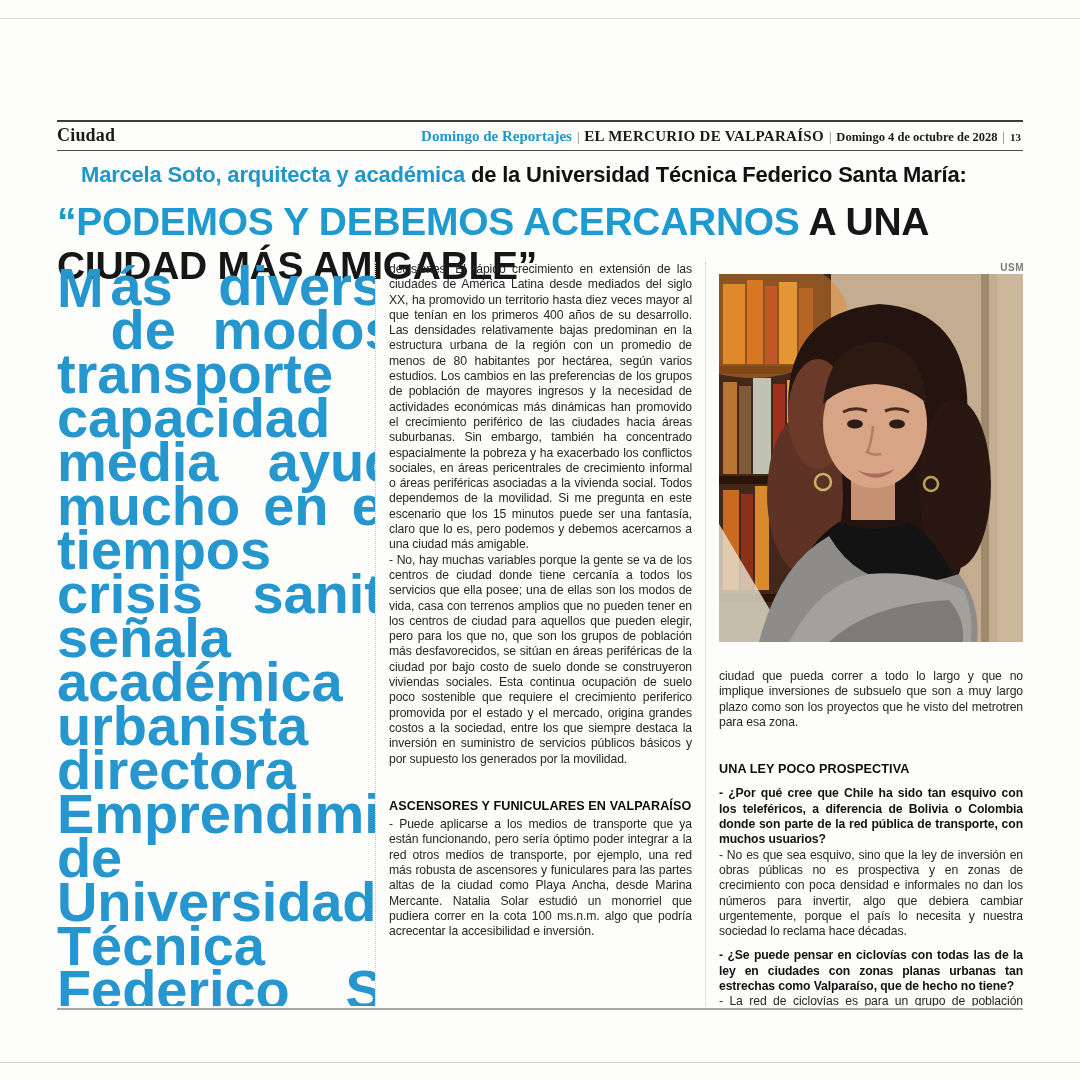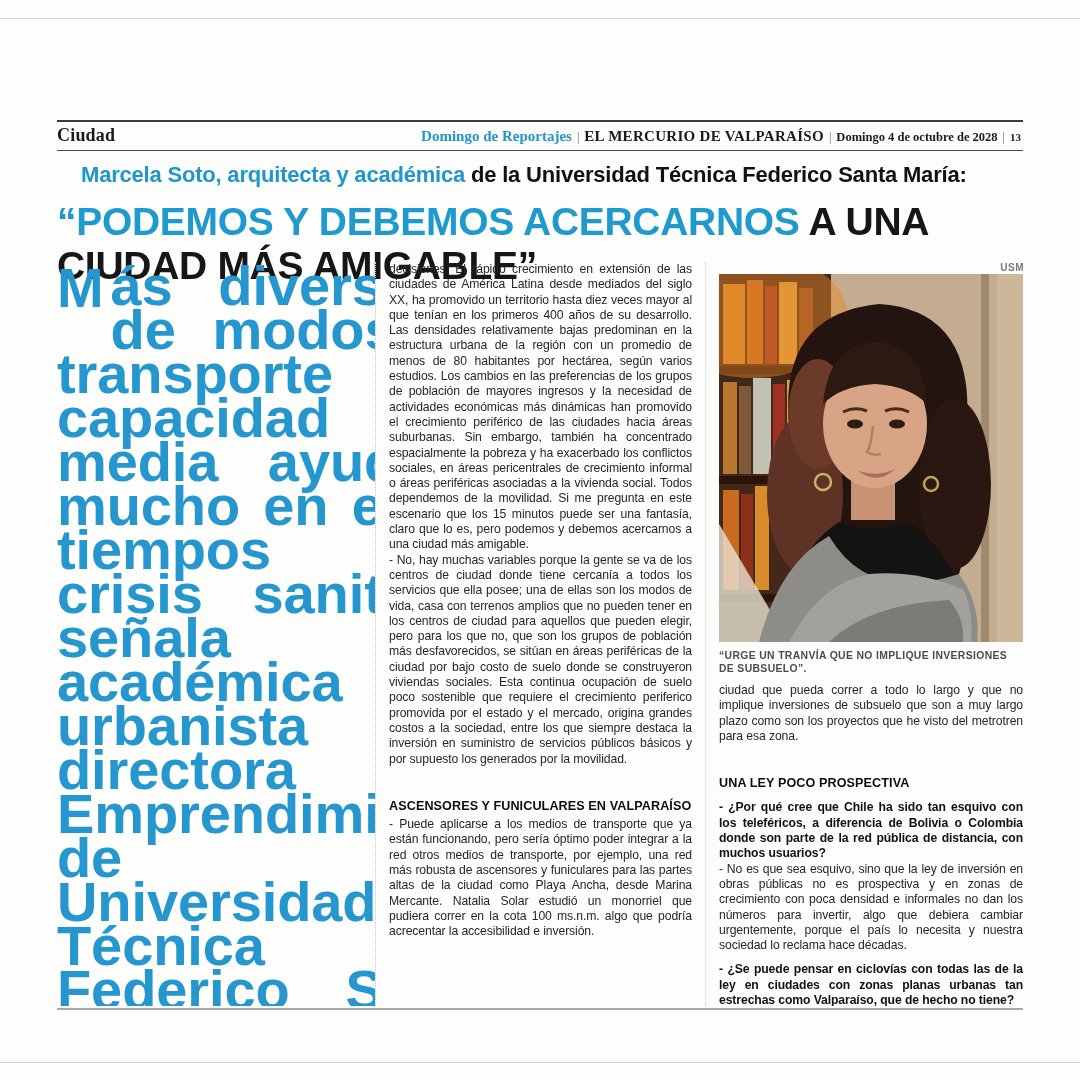--- a/index.html
+++ b/index.html
@@ -40,21 +40,21 @@
   .col-2 { width: 330px; padding: 0 13px; border-left: 1px dotted #c6c6c2; }
   .col-3 { width: 318px; padding-left: 13px; border-left: 1px dotted #c6c6c2; }
 
   .blk { font-size: 12.2px; line-height: 15.3px; text-align: justify; color: #262626; letter-spacing: -0.1px; }
   .blk.body_indent { text-indent: 14px; }
   .blk.question { font-weight: bold; color: #111; margin-top: 9px; }
   .blk.subhead { font-weight: bold; color: #0d0d0d; margin-top: 32px; margin-bottom: 3px; font-size: 12.6px; letter-spacing: 0.1px; }
   .dropcap { float: left; color: #2596ce; font-weight: bold; font-size: 56px; line-height: 44px; padding: 2px 7px 0 0; }
 
   
-  .photo-figure { width: 305px; margin-bottom: 8px; }
+  .photo-figure { width: 305px; margin-bottom: 27px; }
   .photo-credit { text-align: right; font-size: 10px; font-weight: bold; color: #7a7a7a; letter-spacing: 0.5px; padding-bottom: 1px; }
   .portrait { width: 305px; height: 368px; display: block; background: #c2ab8e; }
   .photo-caption { margin-top: 7px; font-size: 10.4px; font-weight: bold; color: #4c4c4c; letter-spacing: 0.35px; line-height: 13px; }
 
   .bottom-rule { position: absolute; left: 57px; top: 1008px; width: 966px; height: 2px; background: #a8a8a5; }
 </style>
 </head>
 <body>
 
 <div class="page">
@@ -136,26 +136,25 @@
 
           <circle cx="104" cy="208" r="8" fill="none" stroke="#c9b26a" stroke-width="2.5"></circle>
           <circle cx="212" cy="210" r="7" fill="none" stroke="#b9a25c" stroke-width="2.5"></circle>
 
           <path d="M60 368 Q70 280 120 248 Q155 262 190 248 Q242 282 250 368 Z" fill="#131313"></path>
 
           <path d="M40 368 Q60 290 110 262 Q150 330 240 300 Q262 330 258 368 Z" fill="#8e8c88"></path>
           <path d="M70 368 Q100 310 150 300 Q200 296 245 316 Q255 340 252 368 Z" fill="#a3a19c"></path>
           <path d="M110 368 Q150 330 230 326 Q246 344 244 368 Z" fill="#7d7b77"></path>
         </svg>
-        <figcaption class="photo-caption">“URGE UN TRANVÍA QUE NO IMPLIQUE INVERSIONES DE SUBSUELO”.</figcaption>
       </figure>
       <div>
           <p class="blk body">ciudad que pueda correr a todo lo largo y que no implique inversiones de subsuelo que son a muy largo plazo como son los proyectos que he visto del metrotren para esa zona.</p>
           <p class="blk subhead">UNA LEY POCO PROSPECTIVA</p>
-          <p class="blk question">- ¿Por qué cree que Chile ha sido tan esquivo con los teleféricos, a diferencia de Bolivia o Colombia donde son parte de la red pública de distancia, con muchos usuarios?</p>
+          <p class="blk question">- ¿Por qué cree que Chile ha sido tan esquivo con los teleféricos, a diferencia de Bolivia o Colombia donde son parte de la red pública de transporte, con muchos usuarios?</p>
           <p class="blk body">- No es que sea esquivo, sino que la ley de inversión en obras públicas no es prospectiva y en zonas de crecimiento con poca densidad e informales no dan los números para invertir, algo que debiera cambiar urgentemente, porque el país lo necesita y nuestra sociedad lo reclama hace décadas.</p>
           <p class="blk question">- ¿Se puede pensar en ciclovías con todas las de la ley en ciudades con zonas planas urbanas tan estrechas como Valparaíso, que de hecho no tiene?</p>
           <p class="blk body_end">- La red de ciclovías es para un grupo de población menor, pero puede ser un aliciente para cambios de cultura modal tanto del interior de la región en sus viajes a la costa, como en las comunas que bordean el área metropolitana en su bahía. </p>
         </div>
     </div>
   </div>
 
   <div class="bottom-rule"></div>
 
 </div>

